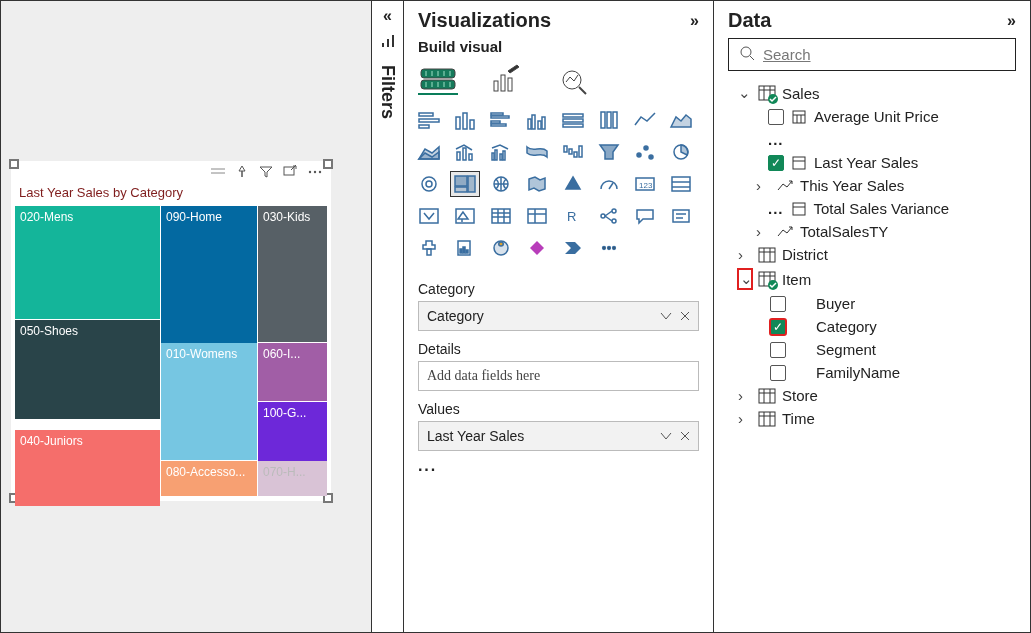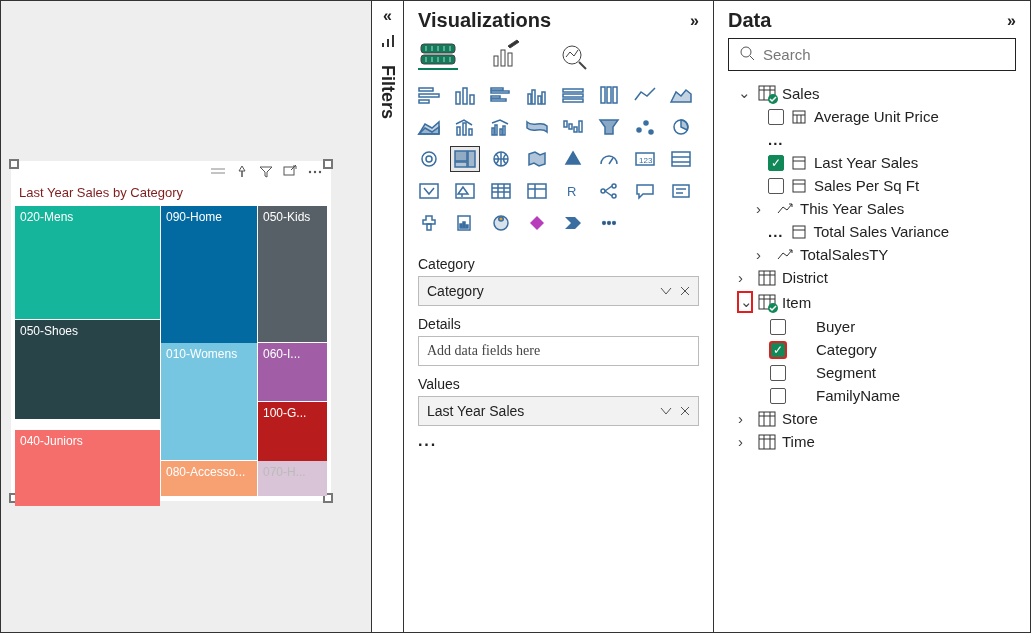--- a/index.html
+++ b/index.html
@@ -107,21 +107,21 @@
     display:flex; align-items:center; justify-content:space-between;
   }
   .well-box.empty { background:#fff; color:#444;font-family:Liberation Serif, serif; }
   .well-actions { display:flex; gap:8px; color:#555; cursor:pointer;}
   .more { font-size:16px; padding:10px 14px 0 14px; letter-spacing:1px; font-weight:bold;}
   
   .search {
     margin:4px 14px 10px 14px;
     border:1px solid #222;
     display:flex; align-items:center; gap:8px;
-    padding:6px 10px; font-size:15px; color:#777;
+    padding:6px 10px; font-size:15px; color:#777;text-decoration:underline;
   }
   .tree { padding:0 8px 0 8px; font-size:15px; }
   .node { display:flex; align-items:center; gap:6px; padding:3px 0; cursor:pointer;}
   .node .arrow { width:14px; display:inline-block; color:#444;}
   .node .cb {
     width:16px; height:16px; border:1px solid #555; border-radius:2px;
     display:inline-flex; align-items:center; justify-content:center;
     font-size:12px; background:#fff;
   }
   .node .cb.checked { background:#118858; border-color:#118858; color:#fff;}
@@ -181,23 +181,23 @@
 
       <div class="visual-title">Last Year Sales by Category</div>
 
       <div class="treemap">
         <div class="cell" style="left:0;top:0;width:145px;height:113px;background:#14b59a">020-Mens</div>
         <div class="cell" style="left:0;top:114px;width:145px;height:99px;background:#294449">050-Shoes</div>
         <div class="cell" style="left:0;top:224px;width:145px;height:76px;background:#f56e6b">040-Juniors</div>
         <div class="cell" style="left:146px;top:0;width:96px;height:147px;background:#0369a1">090-Home</div>
         <div class="cell" style="left:146px;top:137px;width:96px;height:117px;background:#76c6e2">010-Womens</div>
         <div class="cell" style="left:146px;top:255px;width:96px;height:35px;background:#f7a072">080-Accesso...</div>
-        <div class="cell" style="left:243px;top:0;width:69px;height:136px;background:#576066">050-Kids</div>
+        <div class="cell" style="left:243px;top:0;width:69px;height:136px;background:#576066">030-Kids</div>
         <div class="cell" style="left:243px;top:137px;width:69px;height:58px;background:#a15ea6">060-I...</div>
-        <div class="cell" style="left:243px;top:196px;width:69px;height:76px;background:#b91c1c">100-G...</div>
+        <div class="cell" style="left:243px;top:196px;width:69px;height:76px;background:#6d28d9">100-G...</div>
         <div class="cell" style="left:243px;top:255px;width:69px;height:35px;background:#d9c3d6;color:#bbb">070-H...</div>
       </div>
     </div>
   </div>
 
   <div class="rail">
     <span class="rail-expand">«</span>
     <span class="rail-ico">
       <svg width="16" height="16">
           <rect x="2" y="10" width="2" height="4" fill="#333"></rect>
@@ -206,20 +206,21 @@
         </svg>
     </span>
     <span class="rail-label">Filters</span>
   </div>
 
   <div class="pane viz-pane">
     <div class="pane-header">
       <span class="pane-title">Visualizations</span>
       <span class="pane-collapse">»</span>
     </div>
+    <div class="sub-title">Build visual</div>
 
     <div class="build-icons">
       <div class="build-icon active">
         <svg width="36" height="22">
             <rect x="1" y="1" width="34" height="9" rx="3" fill="#157a5b"></rect>
             <rect x="1" y="12" width="34" height="9" rx="3" fill="#157a5b"></rect>
           <g stroke="#9fe0c7">
               <line x1="6" y1="3" x2="6" y2="8"></line>
               <line x1="12" y1="3" x2="12" y2="8"></line>
               <line x1="18" y1="3" x2="18" y2="8"></line>
@@ -610,30 +611,20 @@
         <span class="cb checked">✓</span>
         <span class="ico">
             <svg width="16" height="16">
               <rect x="2" y="2" width="12" height="12" stroke="#333" fill="none"></rect>
               <line x1="2" y1="6" x2="14" y2="6" stroke="#333"></line>
             </svg>
           </span>
         <span class="lbl">Last Year Sales</span>
       </div>
 
-      <div class="node indent-2">
-        <span class="cb"></span>
-        <span class="ico">
-            <svg width="16" height="16">
-              <rect x="2" y="2" width="12" height="12" stroke="#333" fill="none"></rect>
-              <line x1="2" y1="6" x2="14" y2="6" stroke="#333"></line>
-            </svg>
-          </span>
-        <span class="lbl">Sales Per Sq Ft</span>
-      </div>
 
       <div class="node indent-2b">
         <span class="arrow">›</span>
         <span class="ico">
             <svg width="16" height="14">
               <polyline points="1,11 6,5 10,8 15,2" stroke="#333" fill="none"></polyline>
               <path d="M12 2 H15 V5" stroke="#333" fill="none"></path>
             </svg>
           </span>
         <span class="lbl">This Year Sales</span>

